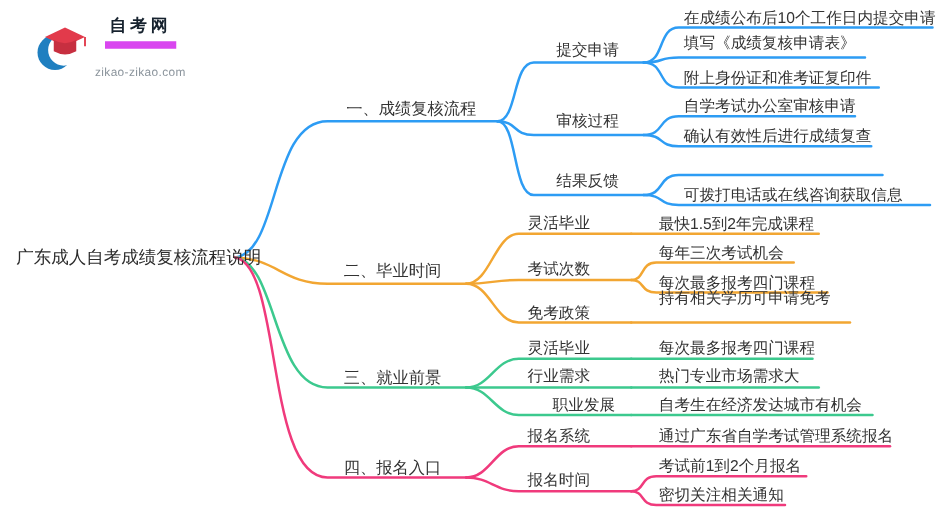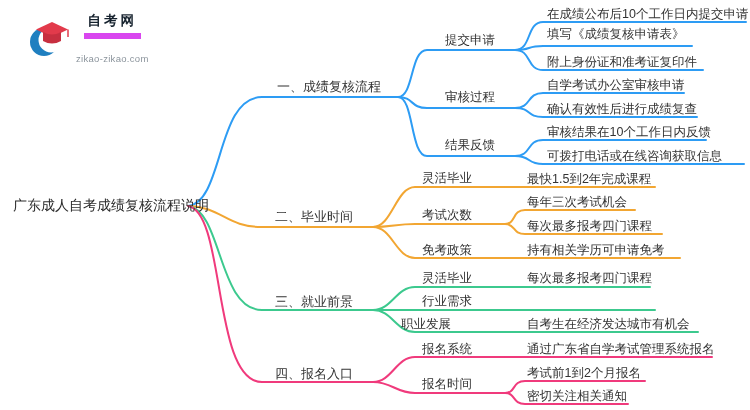--- a/index.html
+++ b/index.html
@@ -93,38 +93,38 @@
   <span class="node" style="left:445px;top:33px">提交申请</span>
   <span class="node" style="left:445px;top:90px">审核过程</span>
   <span class="node" style="left:445px;top:138px">结果反馈</span>
 
   <span class="node" style="left:422px;top:171px">灵活毕业</span>
   <span class="node" style="left:422px;top:208px">考试次数</span>
   <span class="node" style="left:422px;top:243px">免考政策</span>
 
   <span class="node" style="left:422px;top:271px">灵活毕业</span>
   <span class="node" style="left:422px;top:294px">行业需求</span>
-  <span class="node" style="left:401px;top:317px">职业发展</span>
+  <span class="node" style="left:442px;top:317px">职业发展</span>
 
   <span class="node" style="left:422px;top:342px">报名系统</span>
   <span class="node" style="left:422px;top:377px">报名时间</span>
 
   <span class="node" style="left:547px;top:7px">在成绩公布后10个工作日内提交申请</span>
   <span class="node" style="left:547px;top:27px">填写《成绩复核申请表》</span>
   <span class="node" style="left:547px;top:55px">附上身份证和准考证复印件</span>
   <span class="node" style="left:547px;top:78px">自学考试办公室审核申请</span>
   <span class="node" style="left:547px;top:102px">确认有效性后进行成绩复查</span>
-  <span class="node" style="left:547px;top:125px">审核结果在10个工作日内反馈</span>
   <span class="node" style="left:547px;top:149px">可拨打电话或在线咨询获取信息</span>
 
   <span class="node" style="left:527px;top:172px">最快1.5到2年完成课程</span>
   <span class="node" style="left:527px;top:195px">每年三次考试机会</span>
   <span class="node" style="left:527px;top:219px">每次最多报考四门课程</span>
-  <span class="node" style="left:527px;top:243px">持有相关学历可申请免考</span>
+  <span class="node" style="left:527px;top:231px">持有相关学历可申请免考</span>
 
   <span class="node" style="left:527px;top:271px">每次最多报考四门课程</span>
+  <span class="node" style="left:527px;top:294px">热门专业市场需求大</span>
   <span class="node" style="left:527px;top:317px">自考生在经济发达城市有机会</span>
 
   <span class="node" style="left:527px;top:342px">通过广东省自学考试管理系统报名</span>
   <span class="node" style="left:527px;top:366px">考试前1到2个月报名</span>
   <span class="node" style="left:527px;top:389px">密切关注相关通知</span>
 
 </div>
 
 </body></html>

